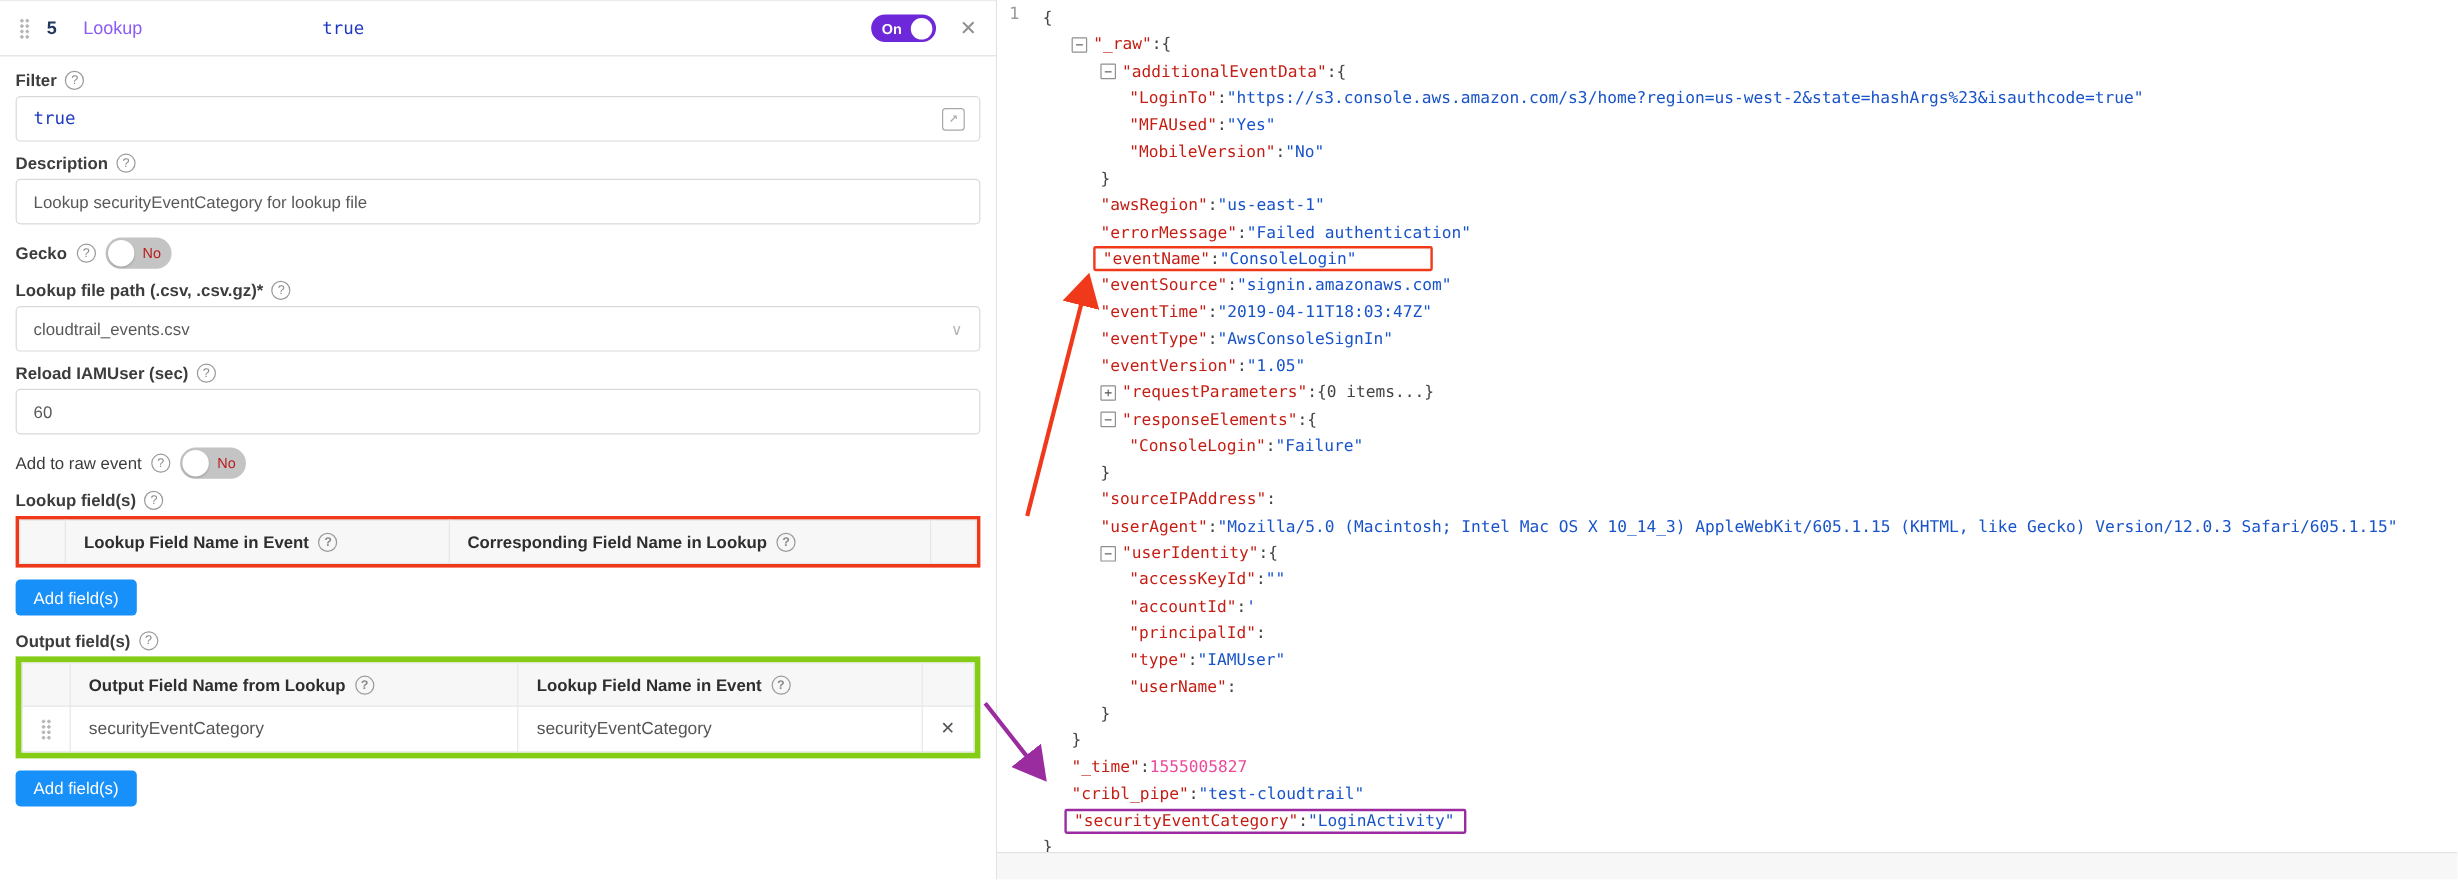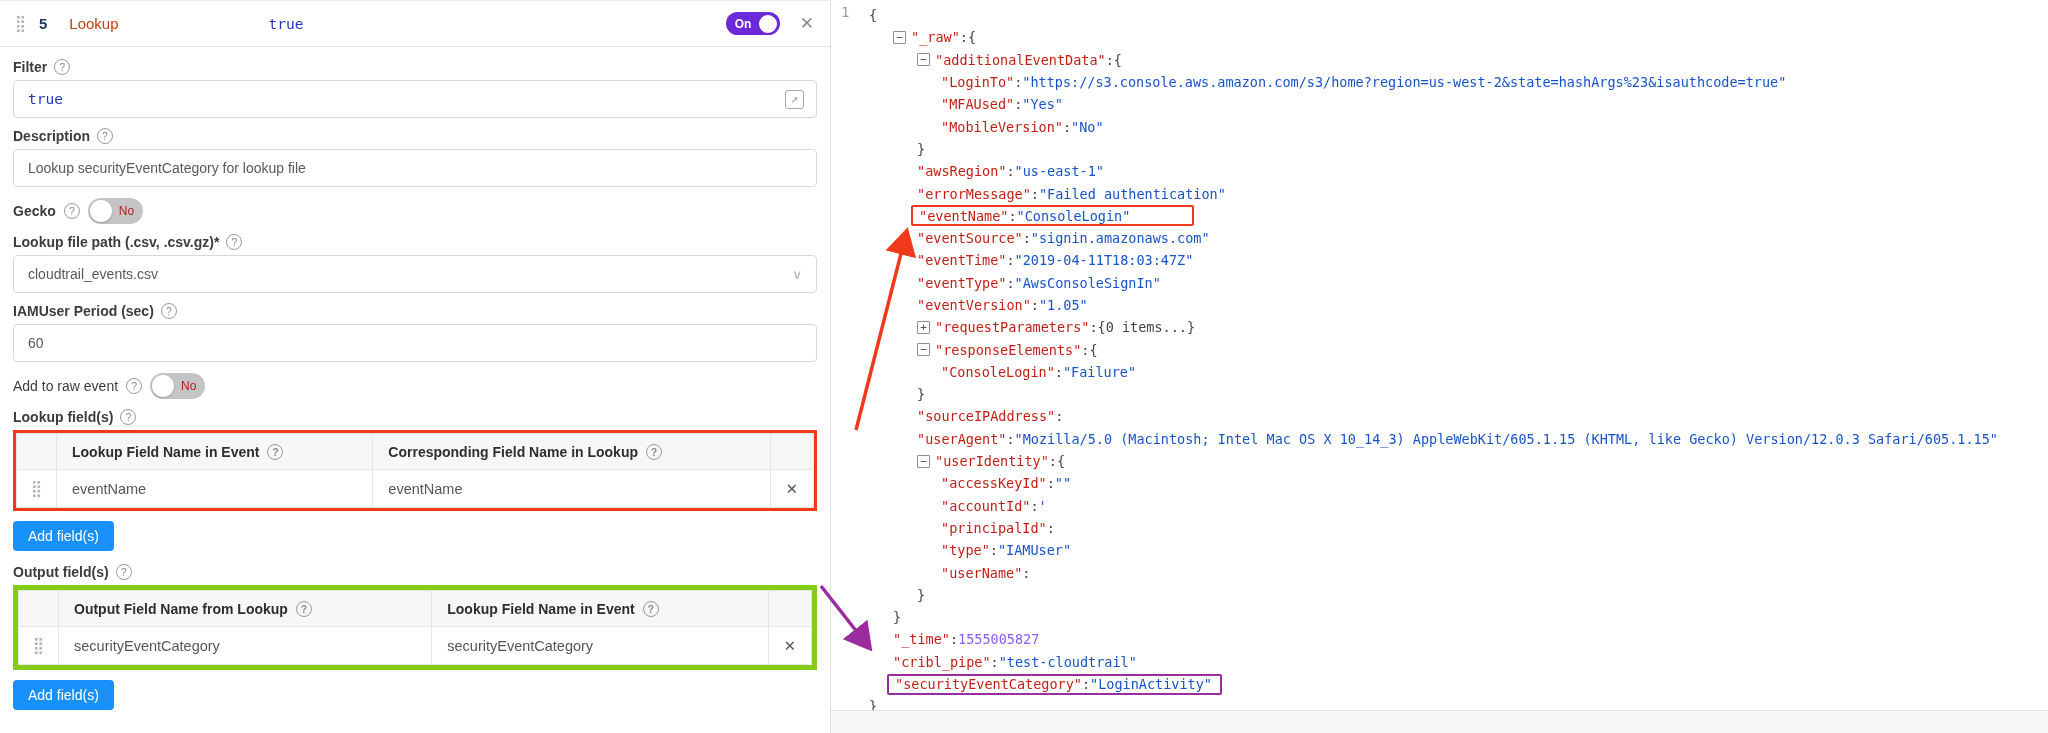--- a/index.html
+++ b/index.html
@@ -9,21 +9,21 @@
 
   
   .left-panel { width:831px; height:733px; border-right:1px solid #e2e2e2; background:#fff;
                 display:flex; flex-direction:column; border-top:1px solid #ececec;}
   .fn-header { height:46px; flex:0 0 46px; display:flex; align-items:center;
                border-bottom:1px solid #e0e0e0; padding:0 16px; }
   .grip { width:9px; height:18px;
           background:radial-gradient(circle, #b5b5b5 1.3px, transparent 1.5px);
           background-size:4.5px 4.5px; }
   .fn-index { font-size:15px; font-weight:bold; color:#20395c; margin-left:14px; }
-  .fn-title { font-size:15px; color:#c2410c; margin-left:22px; }
+  .fn-title { font-size:15px; color:#8b5cf6; margin-left:22px; }
   .code { font-family:"DejaVu Sans Mono", monospace; color:#1d39c4; }
   .fn-filter-preview { font-size:14.5px; margin-left:150px; }
   .toggle-on { margin-left:auto; width:54px; height:23px; border-radius:12px; background:#6d28d9;
                position:relative; display:flex; align-items:center; cursor:pointer; }
   .toggle-on .t-label { color:#fff; font-size:12px; font-weight:bold; margin-left:9px; }
   .toggle-on .knob { position:absolute; right:2.5px; width:18px; height:18px; border-radius:50%; background:#fff; }
   .close-x { margin-left:20px; color:#8f8f8f; font-size:17px; cursor:pointer; }
 
   .fn-body { padding:12px 13px 0 13px; }
   .f-label { display:flex; align-items:flex-end; gap:7px; margin-bottom:5px; }
@@ -63,21 +63,21 @@
   .gutter-num { position:absolute; left:10px; top:4px; font-family:"DejaVu Sans Mono", monospace;
                 font-size:14px; color:#9b9b9b; }
   .json-view { position:absolute; left:0; top:0; right:0; padding:4px 0 0 38px;
                font-family:"DejaVu Sans Mono", monospace; font-size:13.5px; }
   .json-line { height:22.3px; display:flex; align-items:center; white-space:pre; }
   .j-exp { width:13px; height:13px; border:1px solid #8f8f8f; border-radius:1px; background:#fff;
            color:#555; font-size:11px; line-height:11px; display:flex; align-items:center;
            justify-content:center; margin-right:5px; flex:0 0 13px; cursor:pointer; }
   .j-key { color:#c41e14; }
   .j-str { color:#1853c9; }
-  .j-num { color:#8b5cf6; }
+  .j-num { color:#ec4899; }
   .j-punct { color:#444; }
   .hl-span { display:inline-flex; align-items:center; border-radius:2px; }
   .hl-span.red { border:2px solid #f0381a; padding:0 62px 0 6px; margin-left:-6px; height:21px; }
   .hl-span.purple { border:2px solid #9a2ca0; padding:0 8px 0 6px; margin-left:-6px; height:21px; }
   .bottom-strip { position:absolute; left:0; right:0; top:710px; bottom:0;
                   background:#f7f7f7; border-top:1px solid #e3e3e3; }
 
   
   .overlay-svg { position:absolute; inset:0; width:2048px; height:733px; pointer-events:none; z-index:6; }
 </style>
@@ -131,21 +131,21 @@
       <div class="f-label">
         <span class="lbl">Lookup file path (.csv, .csv.gz)*</span>
         <span class="help-icon">?</span>
       </div>
       <div class="input-box">
         <span>cloudtrail_events.csv</span>
         <span class="chevron">∨</span>
       </div>
 
       <div class="f-label">
-        <span class="lbl">IAMUser Period (sec)</span>
+        <span class="lbl">Reload IAMUser (sec)</span>
         <span class="help-icon">?</span>
       </div>
       <div class="input-box">
         <span>60</span>
       </div>
 
       <div class="inline-row">
         <span class="lbl" style="font-size:14px;font-weight:normal;color:#3c3c3c;">Add to raw event</span>
         <span class="help-icon">?</span>
         <div class="toggle-off">
@@ -169,28 +169,20 @@
                     <span class="help-icon">?</span>
                   </div>
                 </th>
             <th>
                   <div class="th-inner">
                     <span class="txt">Corresponding Field Name in Lookup</span>
                     <span class="help-icon">?</span>
                   </div>
                 </th>
             <th class="col-x"></th>
-          </tr>
-          <tr>
-            <td class="cell-grip">
-                  <div class="grip"></div>
-                </td>
-            <td>eventName</td>
-            <td>eventName</td>
-            <td class="cell-x">✕</td>
           </tr>
         </tbody>
           </table>
       </div>
       <button class="add-btn">Add field(s)</button>
 
       <div class="f-label">
         <span class="lbl">Output field(s)</span>
         <span class="help-icon">?</span>
       </div>

